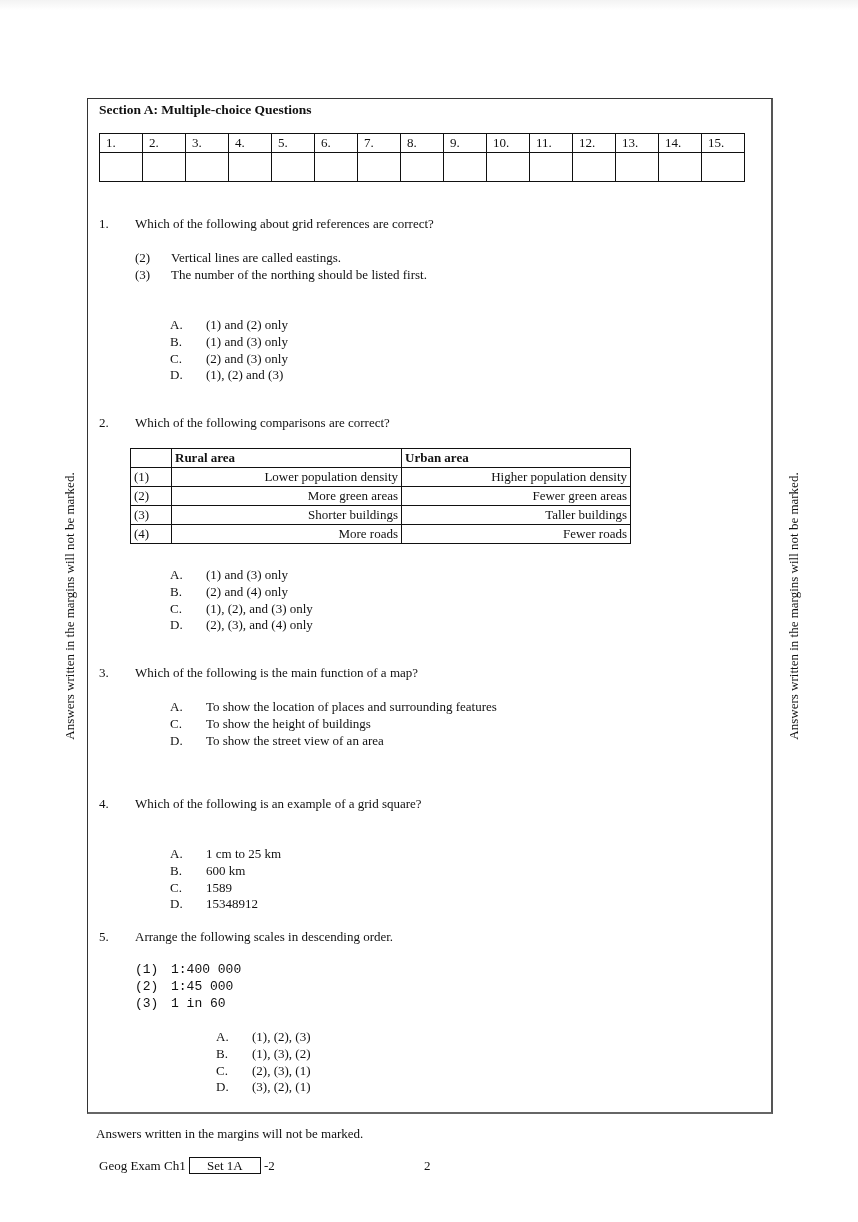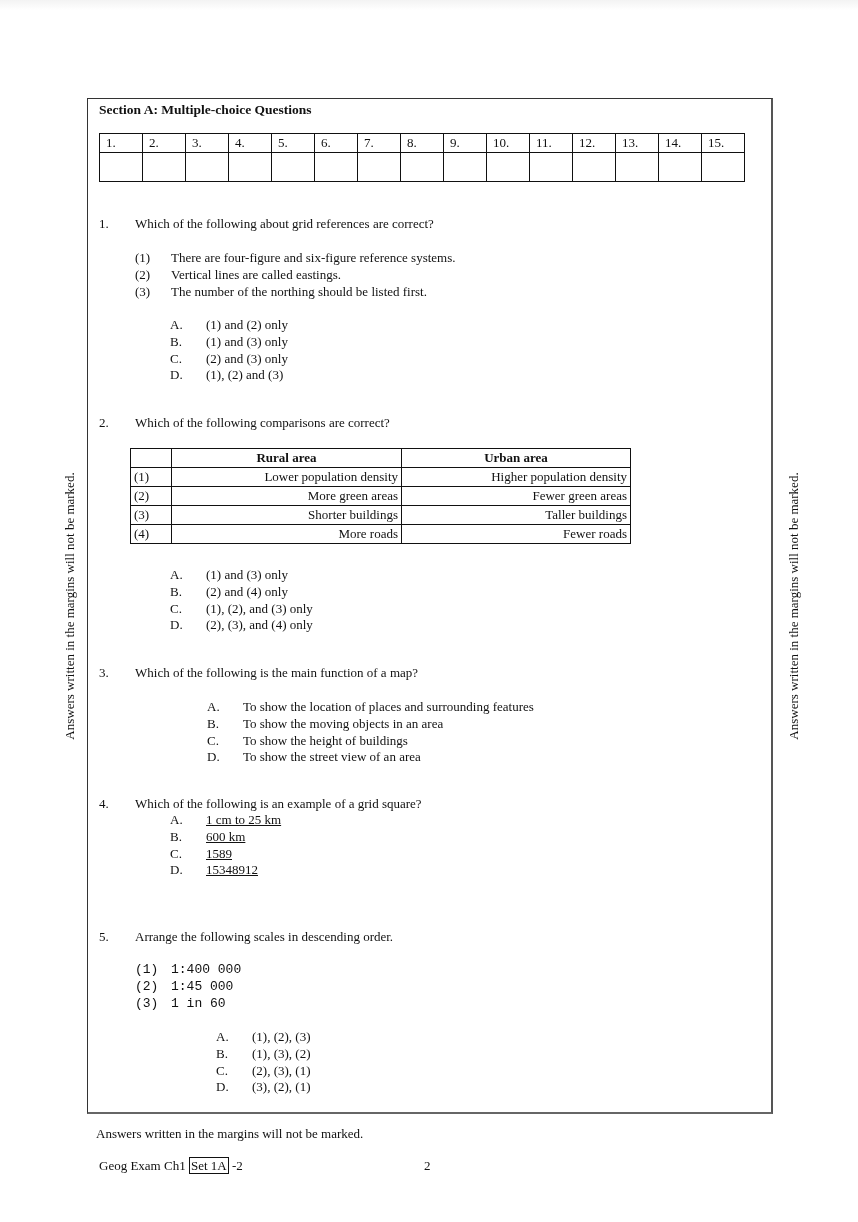--- a/index.html
+++ b/index.html
@@ -32,29 +32,29 @@
   .stmt { position: absolute; left: 135px; font-size: 13px; white-space: nowrap; line-height: 16.8px; }
   .stmt .lbl { display: inline-block; width: 36px; }
   .opts { position: absolute; left: 170px; font-size: 13px; white-space: nowrap; line-height: 16.8px; }
   .opts .lbl { display: inline-block; width: 36px; }
   table.compare {
     position: absolute; left: 130px; top: 448px; border-collapse: collapse; font-size: 13px;
   }
   table.compare td, table.compare th {
     border: 1px solid #111; height: 19px; padding: 0 3px; box-sizing: border-box; line-height: 18px;
   }
-  table.compare th { font-weight: bold; text-align: center; }
+  table.compare th { font-weight: bold; text-align: left; }
   table.compare td.c { text-align: right; }
   .margin-note {
     position: absolute; font-size: 13px; white-space: nowrap;
     transform: rotate(-90deg); transform-origin: center center;
   }
   .footer-note { position: absolute; left: 96px; top: 1126px; font-size: 13px; }
   .footer { position: absolute; left: 99px; top: 1158px; font-size: 13px; white-space: nowrap; }
-  .footer .boxed { border: 1px solid #111; padding: 0 1px; }
+  .footer .boxed { border: 1px solid #111; padding: 0 17px; }
   .page-num { position: absolute; left: 424px; top: 1158px; font-size: 13px; }
 </style>
 </head>
 <body>
 
 <div class="frame"></div>
 
 <div class="section-title">Section A: Multiple-choice Questions</div>
 
 <table class="answer-grid">
@@ -94,21 +94,20 @@
         <td></td>
       </tr>
 </tbody>
   </table>
 
 <div class="q" style="top:216px;">
   <span class="qnum">1.</span>
   <span class="qtext">Which of the following about grid references are correct?</span>
 </div>
 <div class="stmt" style="top:250px;">
-  <div><span class="lbl">(1)</span><span>There are four-figure and six-figure reference systems.</span></div>
   <div><span class="lbl">(2)</span><span>Vertical lines are called eastings.</span></div>
   <div><span class="lbl">(3)</span><span>The number of the northing should be listed first.</span></div>
 </div>
 <div class="opts" style="top:317px;">
   <div><span class="lbl">A.</span><span>(1) and (2) only</span></div>
   <div><span class="lbl">B.</span><span>(1) and (3) only</span></div>
   <div><span class="lbl">C.</span><span>(2) and (3) only</span></div>
   <div><span class="lbl">D.</span><span>(1), (2) and (3)</span></div>
 </div>
 
@@ -149,32 +148,31 @@
   <div><span class="lbl">A.</span><span>(1) and (3) only</span></div>
   <div><span class="lbl">B.</span><span>(2) and (4) only</span></div>
   <div><span class="lbl">C.</span><span>(1), (2), and (3) only</span></div>
   <div><span class="lbl">D.</span><span>(2), (3), and (4) only</span></div>
 </div>
 
 <div class="q" style="top:665px;">
   <span class="qnum">3.</span>
   <span class="qtext">Which of the following is the main function of a map?</span>
 </div>
-<div class="opts" style="top:699px;margin-left:37px;">
+<div class="opts" style="top:699px;">
   <div><span class="lbl">A.</span><span>To show the location of places and surrounding features</span></div>
-  <div><span class="lbl">B.</span><span>To show the moving objects in an area</span></div>
   <div><span class="lbl">C.</span><span>To show the height of buildings</span></div>
   <div><span class="lbl">D.</span><span>To show the street view of an area</span></div>
 </div>
 
 <div class="q" style="top:796px;">
   <span class="qnum">4.</span>
   <span class="qtext">Which of the following is an example of a grid square?</span>
 </div>
-<div class="opts" style="top:812px;text-decoration:underline;">
+<div class="opts" style="top:846px;">
   <div><span class="lbl">A.</span><span>1 cm to 25 km</span></div>
   <div><span class="lbl">B.</span><span>600 km</span></div>
   <div><span class="lbl">C.</span><span>1589</span></div>
   <div><span class="lbl">D.</span><span>15348912</span></div>
 </div>
 
 <div class="q" style="top:929px;">
   <span class="qnum">5.</span>
   <span class="qtext">Arrange the following scales in descending order.</span>
 </div>

